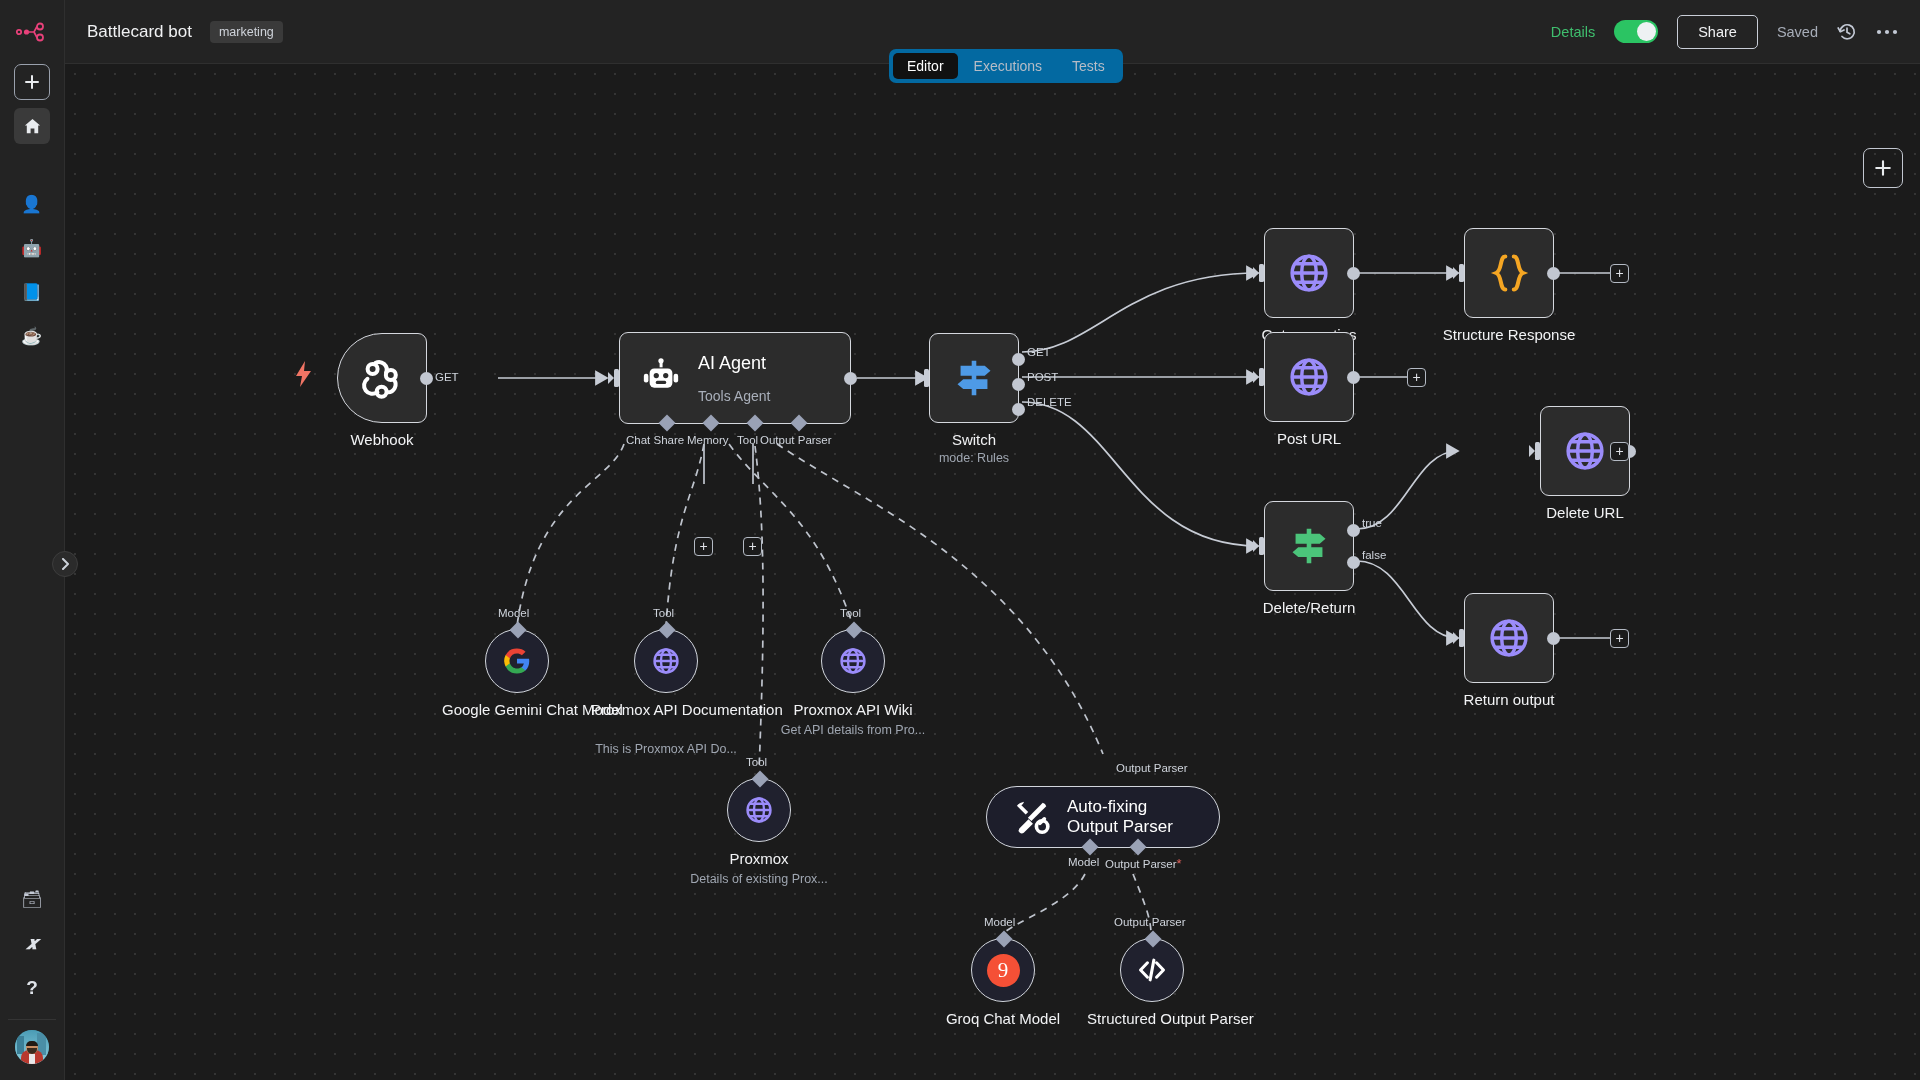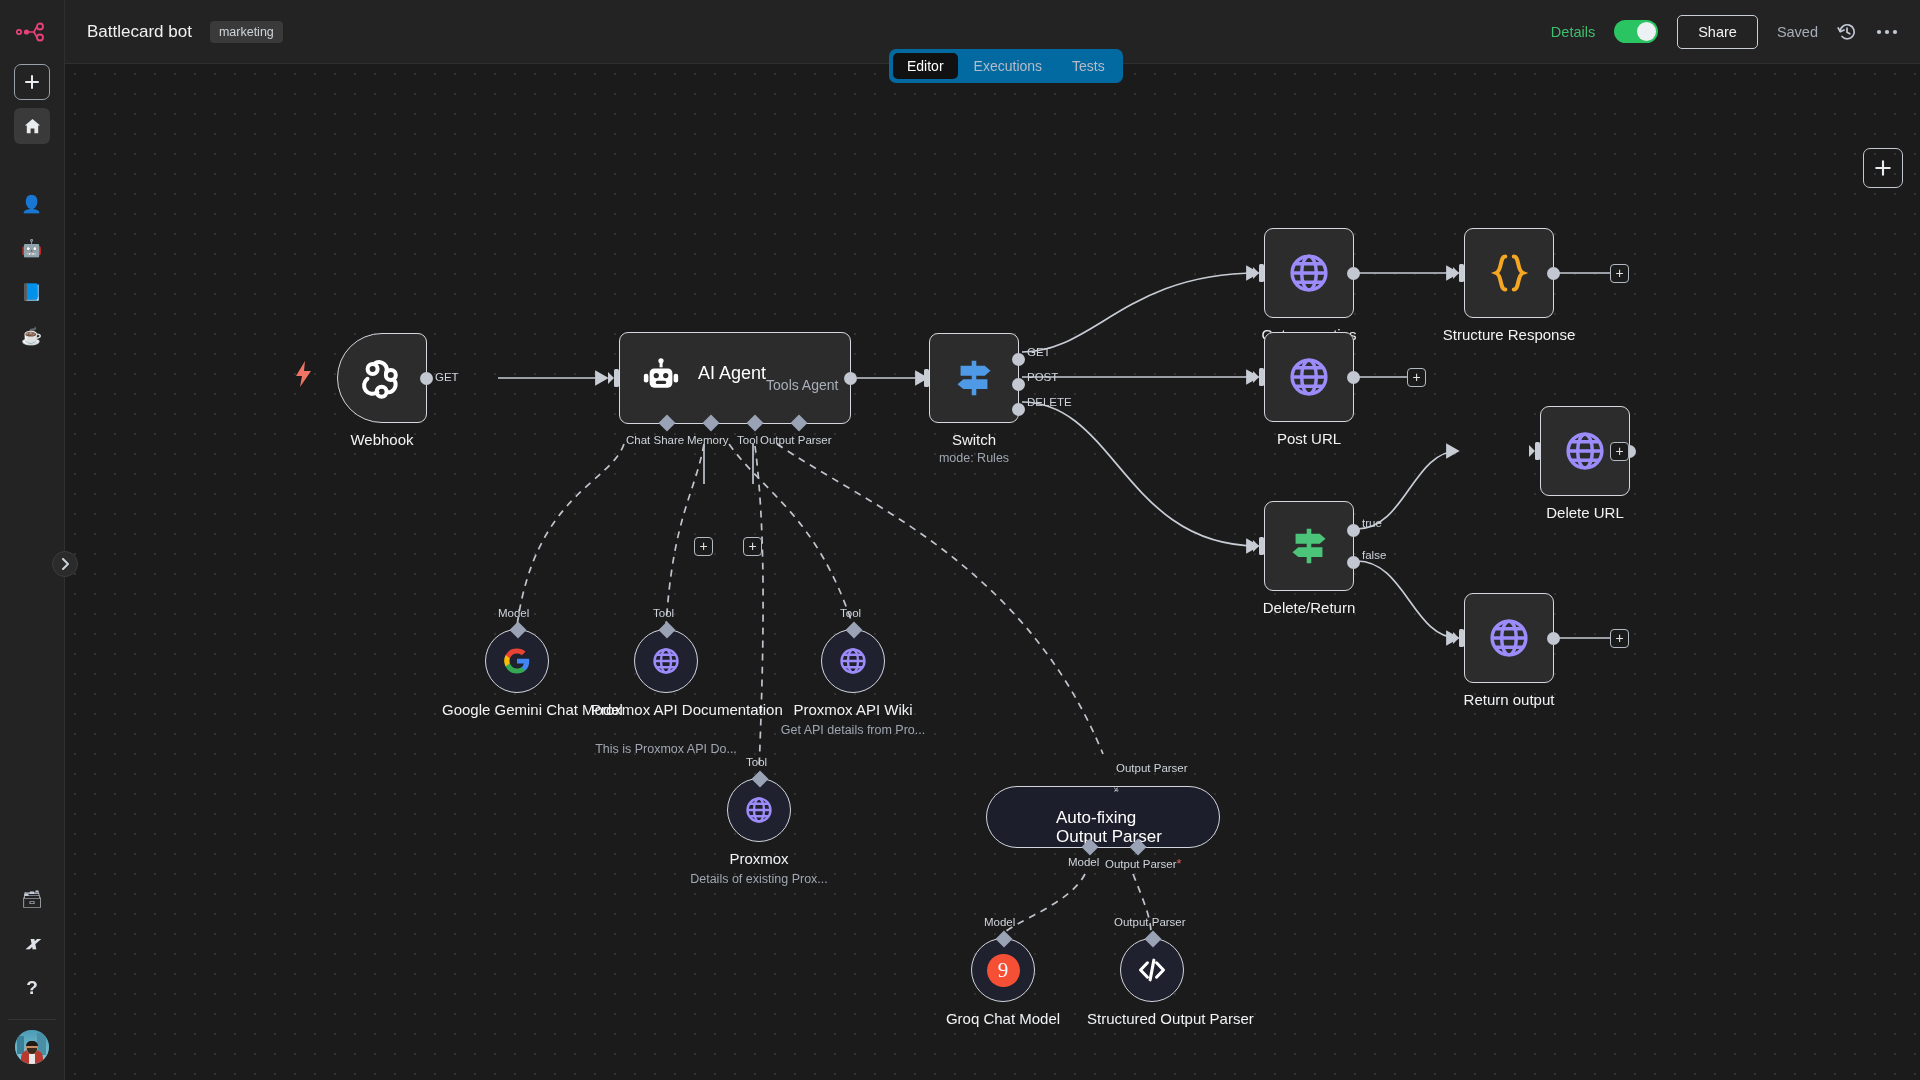--- a/index.html
+++ b/index.html
@@ -146,41 +146,41 @@
   #n-webhook .box {
     width: 90px; height: 90px; border-radius: 45px 9px 9px 45px;
   }
   .bolt { position: absolute; left: -42px; top: 28px; color: #f07464; font-size: 26px; }
 
   
   #n-agent .box {
     width: 232px; height: 92px; border-radius: 9px; justify-content: flex-start;
     padding-left: 20px; gap: 16px;
   }
-  .agent-txt { display: flex; flex-direction: row; }
+  .agent-txt { display: flex; flex-direction: column; }
   .agent-title { font-size: 18px; color: #fff; }
   .agent-sub { font-size: 14px; color: #a9afba; margin-top: 14px; }
   .diamond {
     position: absolute; width: 12px; height: 12px; background: #9aa2b6;
     transform: rotate(45deg); bottom: -6px;
   }
 
   
   .circ {
     width: 64px; height: 64px; border-radius: 50%;
     background: #20212e; border: 1.6px solid #d2d6dd;
     display: flex; align-items: center; justify-content: center; position: relative;
   }
   .circ .diamond { top: -6px; bottom: auto; }
 
   
   #n-autofix .pill {
     width: 234px; height: 62px; border-radius: 31px;
     background: #1d1e2b; border: 1.6px solid #d2d6dd;
-    display: flex; align-items: center; gap: 16px; padding-left: 26px; position: relative; flex-direction: column;
+    display: flex; align-items: center; gap: 16px; padding-left: 26px; position: relative;
   }
   .pill-title { font-size: 17px; color: #fff; line-height: 1.15; max-width: 120px; }
 
   .req-dot { color: #e0615a; font-size: 13px; }
 </style>
 </head>
 <body>
 
 <div id="app">
 

